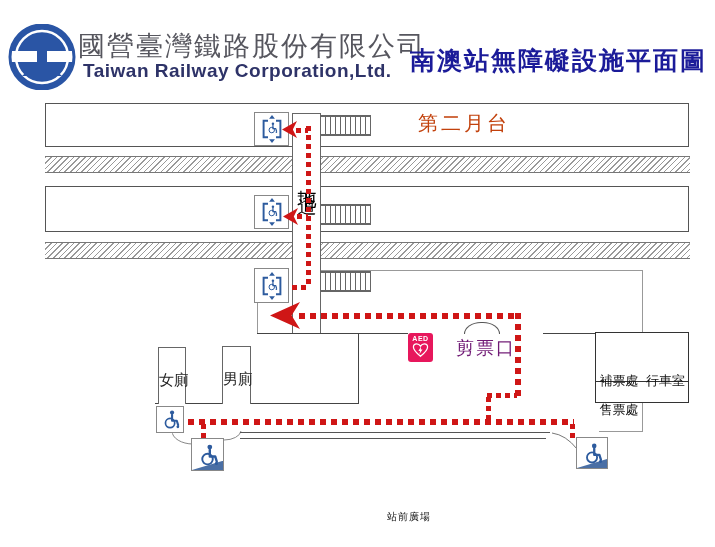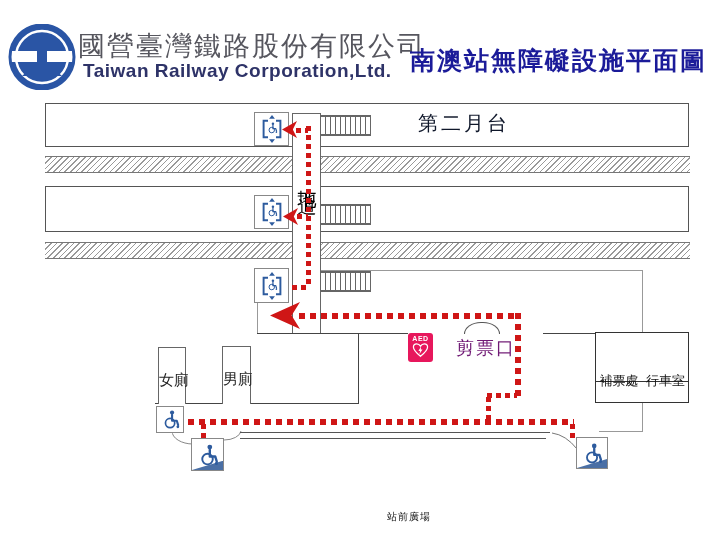--- a/index.html
+++ b/index.html
@@ -7,21 +7,21 @@
     position:relative;width:715px;height:547px;background:#fff;overflow:hidden;
     font-family:"Liberation Sans","DejaVu Sans",sans-serif;color:#111;
   }
   .abs{position:absolute;}
   
   .company-zh{font-size:27px;font-weight:normal;color:#56565e;letter-spacing:2px;white-space:nowrap;}
   .company-en{font-size:19px;font-weight:bold;color:#2e3368;letter-spacing:.5px;white-space:nowrap;}
   .page-title{font-size:25px;font-weight:bold;color:#1b1b99;letter-spacing:2px;white-space:nowrap;}
   
   .platform{background:#fff;border:1px solid #555;}
-  .platform-label{font-size:20px;color:#0f172a;letter-spacing:3px;white-space:nowrap;}
+  .platform-label{font-size:20px;color:#c2410c;letter-spacing:3px;white-space:nowrap;}
   .track{height:15px;border-top:1px solid #777;border-bottom:1px solid #777;
     background:repeating-linear-gradient(135deg,#999 0 1px,transparent 1px 4px);}
   
   .corridor{background:#fff;border-left:1px solid #666;border-right:1px solid #666;border-top:1px solid #666;}
   .underpass-label{writing-mode:vertical-rl;text-orientation:upright;font-size:19px;letter-spacing:4px;color:#000;white-space:nowrap;}
   .stairs{border-top:2px solid #666;border-bottom:2px solid #666;
     background:repeating-linear-gradient(90deg,#666 0 1px,transparent 1px 5px);}
   
   .wall{background:#444;}
   .gwall{background:#999;}
@@ -179,20 +179,21 @@
       <polygon points="10.8,4 7.5,9.5 9.6,9.5 8.6,13.5 12.4,7.8 10.3,7.8" fill="#fff"></polygon>
     </svg>
   </div>
 
   <div class="abs gate-arc" style="left:464px;top:322px;width:34px;height:11px"></div>
   <div class="abs gate-label" style="left:456px;top:336px">剪票口</div>
 
   <div class="abs rtable" style="left:595px;top:332px">
     <div class="cell">補票處</div>
     <div class="cell">行車室</div>
+    <div class="cell">售票處</div>
   </div>
 
   <div class="abs rdot-v" style="left:306px;top:126px;height:161px"></div>
   <div class="abs rdot-h" style="left:296px;top:128px;width:12px"></div>
   <div class="abs rarrow" style="left:282px;top:121px;width:15px;height:17px"></div>
   <div class="abs rdot-h" style="left:297px;top:214px;width:11px"></div>
   <div class="abs rarrow" style="left:283px;top:208px;width:15px;height:17px"></div>
   <div class="abs rdot-h" style="left:292px;top:285px;width:17px"></div>
   <div class="abs rdot-h big" style="left:299px;top:313px;width:220px"></div>
   <div class="abs rarrow" style="left:270px;top:302px;width:30px;height:27px"></div>

